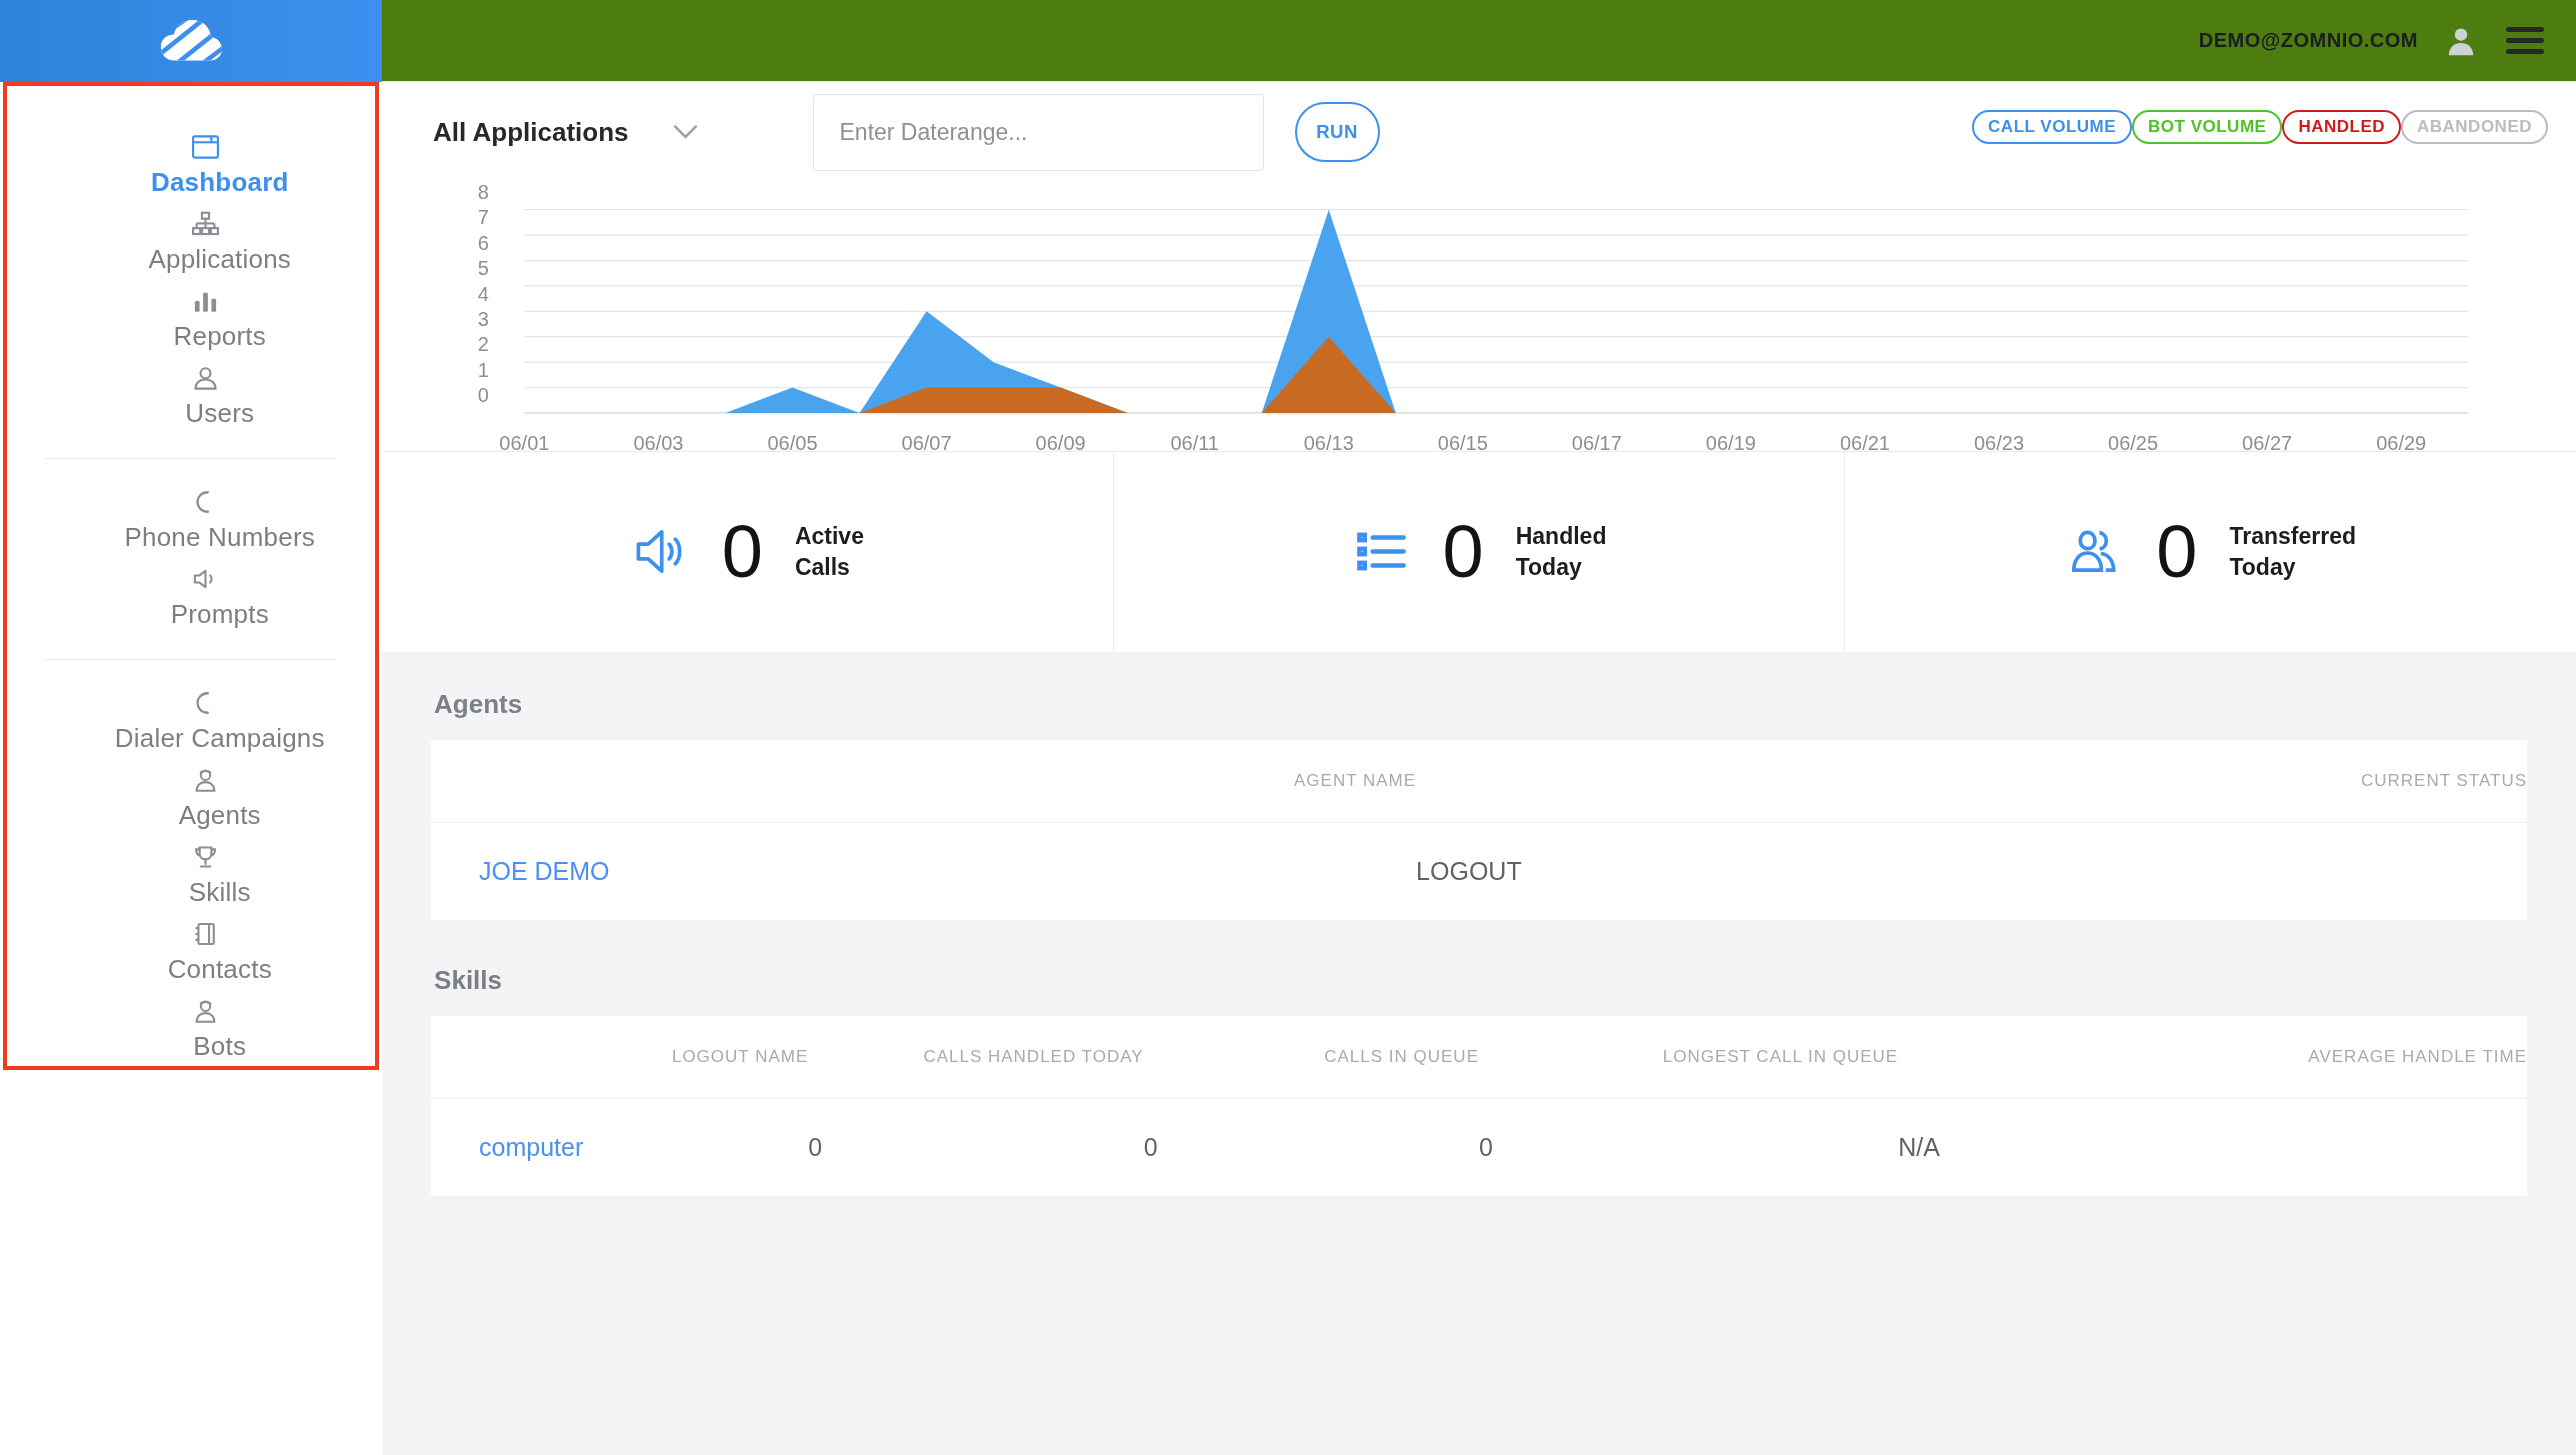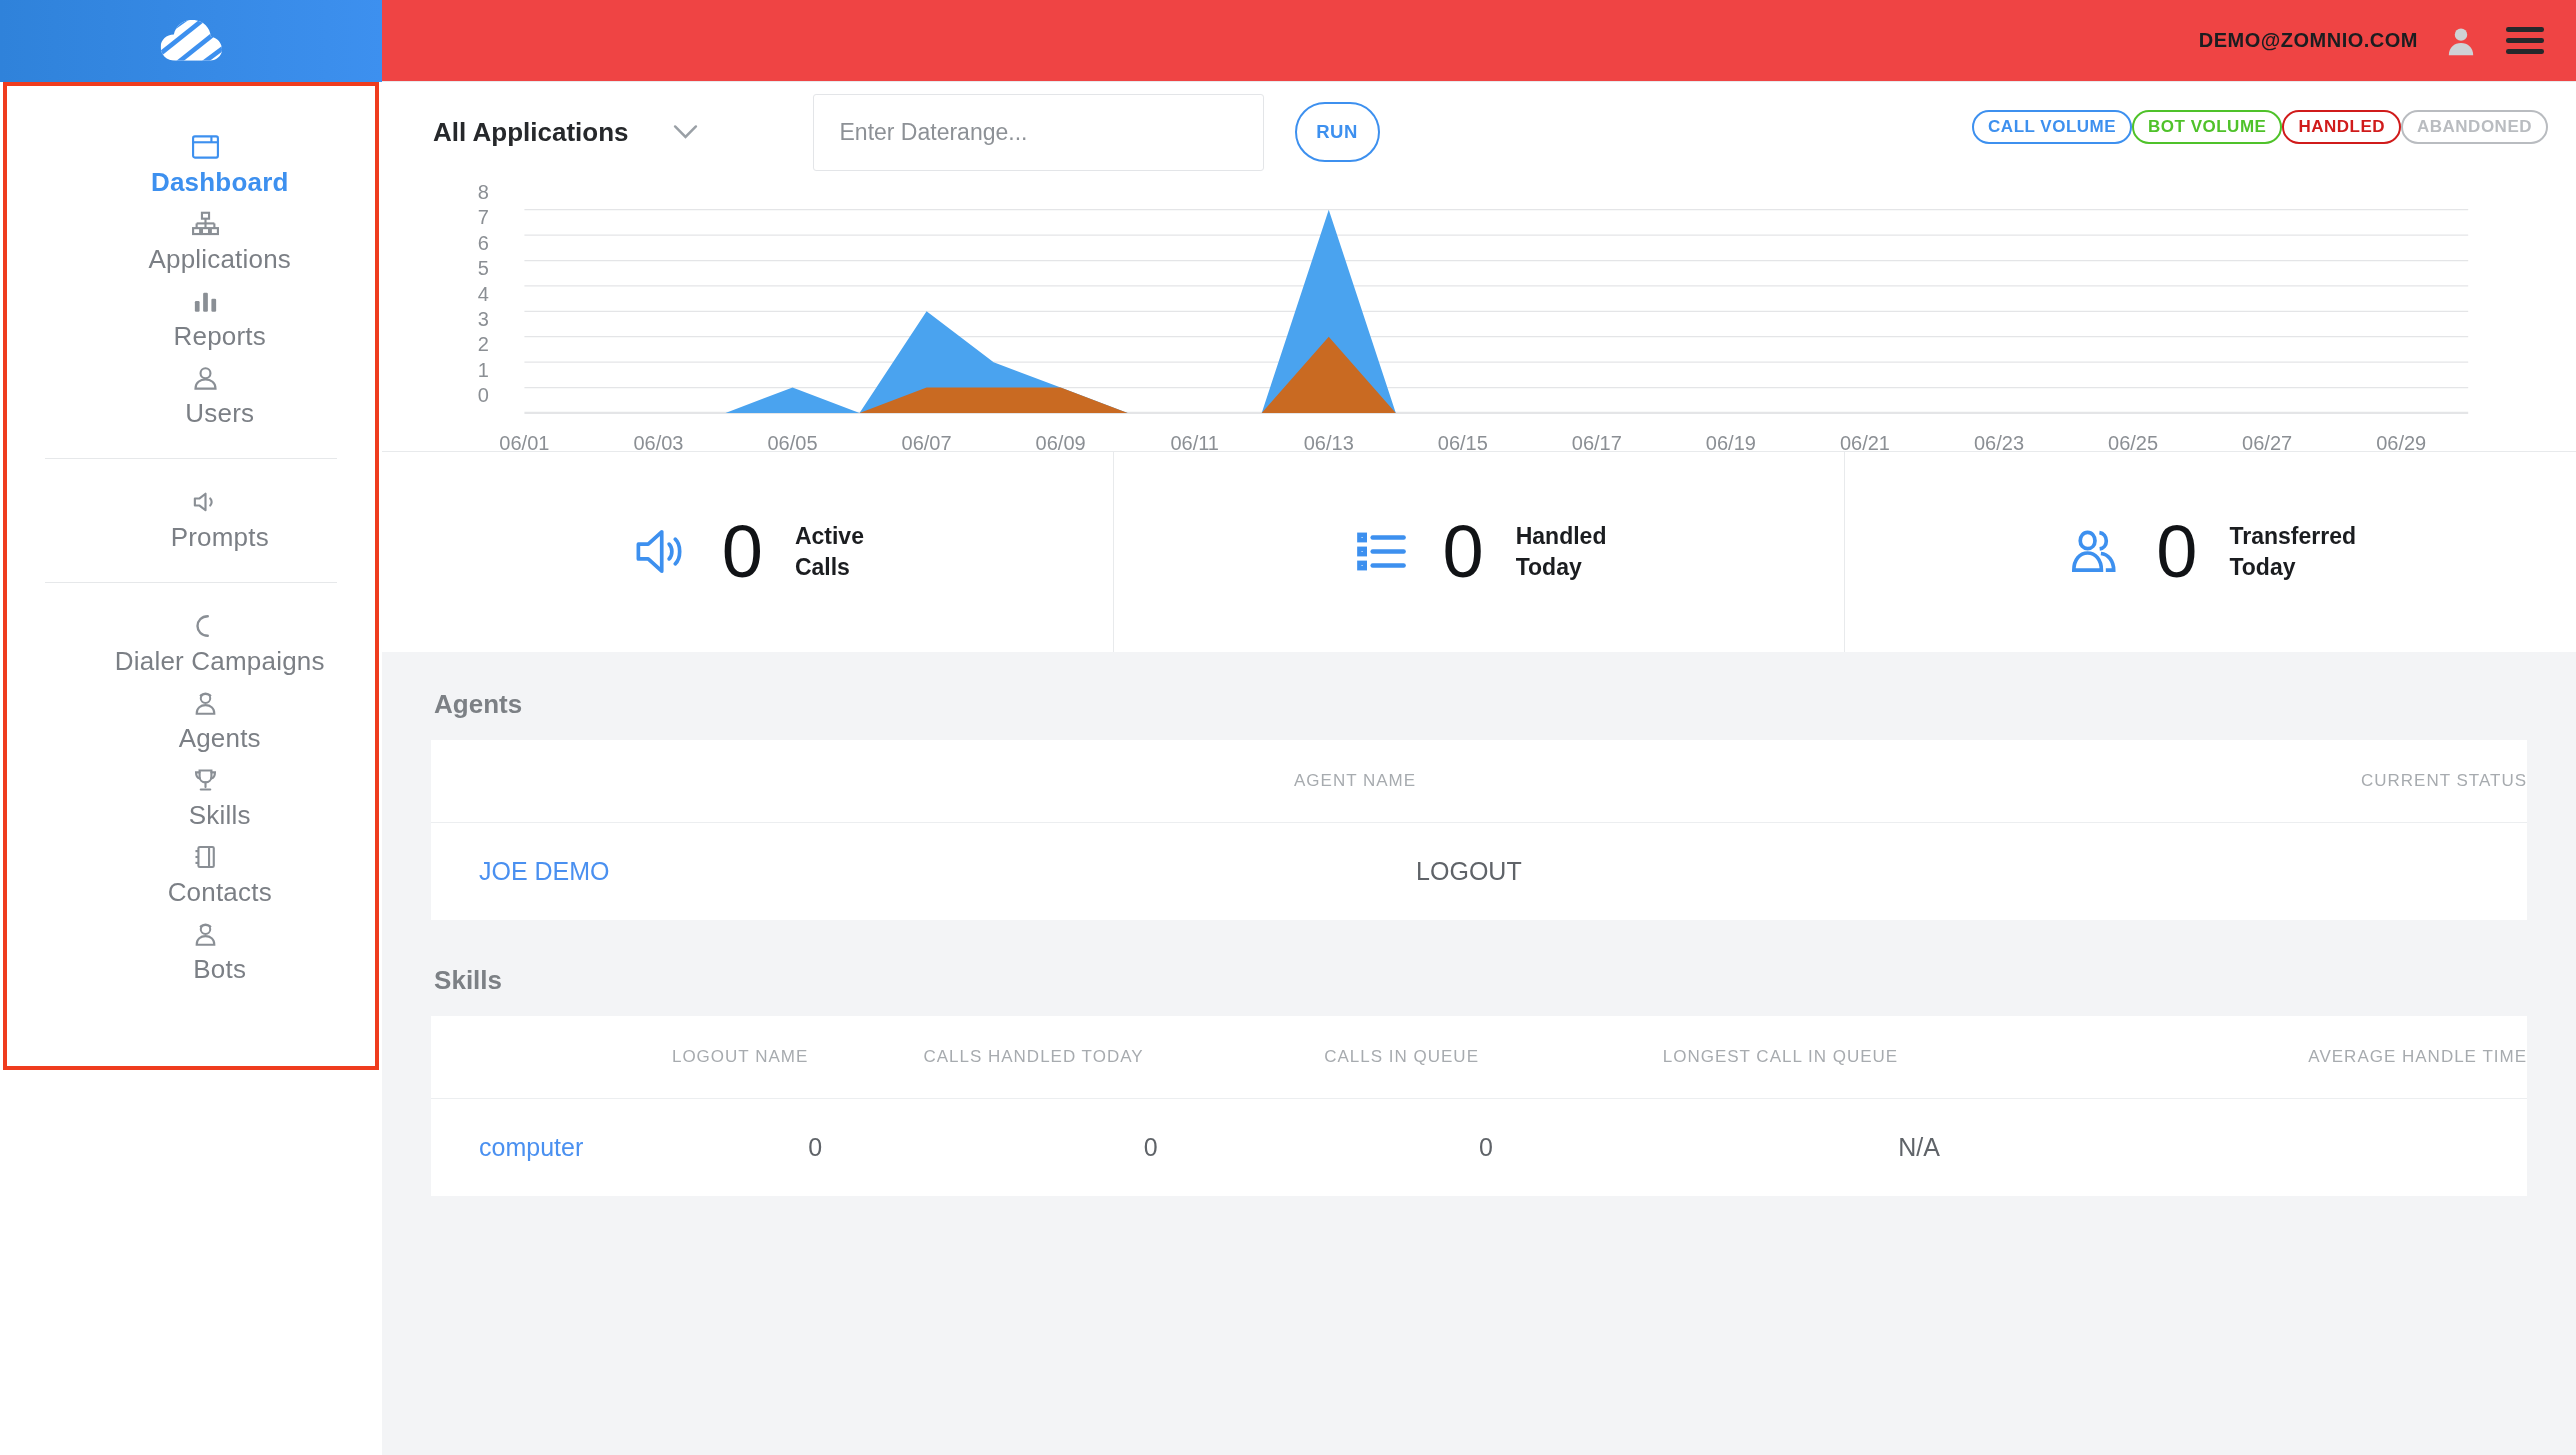--- a/index.html
+++ b/index.html
@@ -52,21 +52,21 @@
   .nav-sep { height:0.8px; background:#e6e8ea; margin:23px 45px 23px 45px; }
 
   
   .main { flex:1 1 auto; min-width:0; display:flex; flex-direction:column; background:#ffffff; }
 
   .topbar {
     height:82px; flex:0 0 82px;
     border-bottom:0.8px solid #e8eaec;
     display:flex; align-items:center; justify-content:flex-end;
     padding-right:32px;
-    background:#ef4444;
+    background:#4d7c0f;
   }
   .user-email { font-size:20px; font-weight:bold; color:#1b1d20; letter-spacing:0.5px; }
   .avatar { margin-left:26px; width:34px; height:34px; color:#cfd2d5; }
   .burger { margin-left:28px; width:38px; height:28px; display:flex; flex-direction:column; justify-content:space-between; cursor:pointer; }
   .burger span { display:block; height:5.4px; border-radius:2.3px; background:#25282b; }
 
   
   .filters {
     height:100px; flex:0 0 100px;
     display:flex; align-items:center;
@@ -214,20 +214,28 @@
                 <path d="M3.5 20 C3.5 15 7.5 12.2 12 12.2 C16.5 12.2 20.5 15 20.5 20 Z"></path>
             </svg>
           </span>
           <span class="lbl">Users</span>
         </div>
       </div>
 
       <div class="nav-sep"></div>
 
       <div class="nav-group">
+        <div class="nav-item">
+          <span class="ico">
+            <svg width="26" height="26" viewBox="0 0 24 24" fill="none" stroke="currentColor" stroke-width="2.2" stroke-linecap="round">
+              <path d="M15.5 3 C9.5 3 6 7.5 6 12 C6 16.5 9.5 21 15.5 21"></path>
+            </svg>
+          </span>
+          <span class="lbl">Phone Numbers</span>
+        </div>
         <div class="nav-item">
           <span class="ico">
             <svg width="29" height="26" viewBox="0 0 24 22" fill="none" stroke="currentColor" stroke-width="1.8" stroke-linejoin="round">
               <path d="M3 8 H7 L12 4 V18 L7 14 H3 Z"></path>
                 <path d="M16 8 C17.6 9.6 17.6 12.4 16 14" stroke-linecap="round"></path>
             </svg>
           </span>
           <span class="lbl">Prompts</span>
         </div>
       </div>

